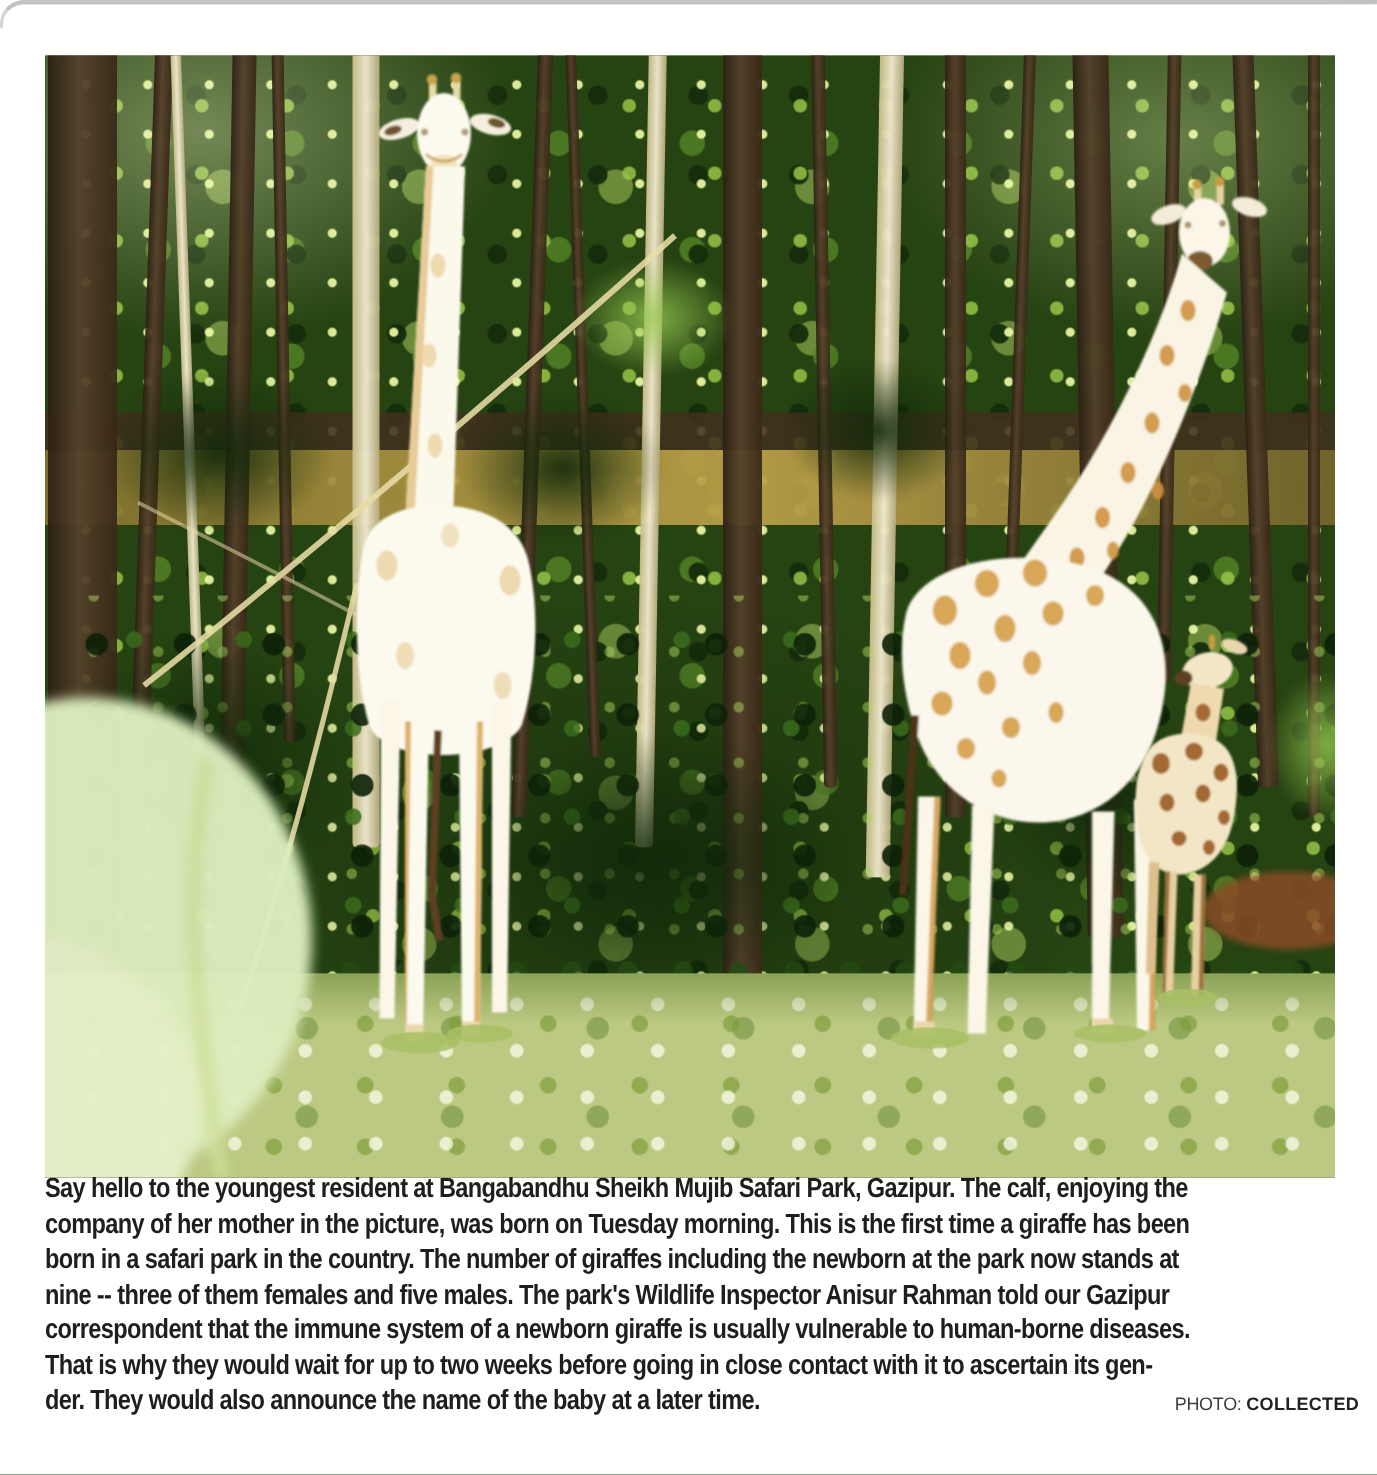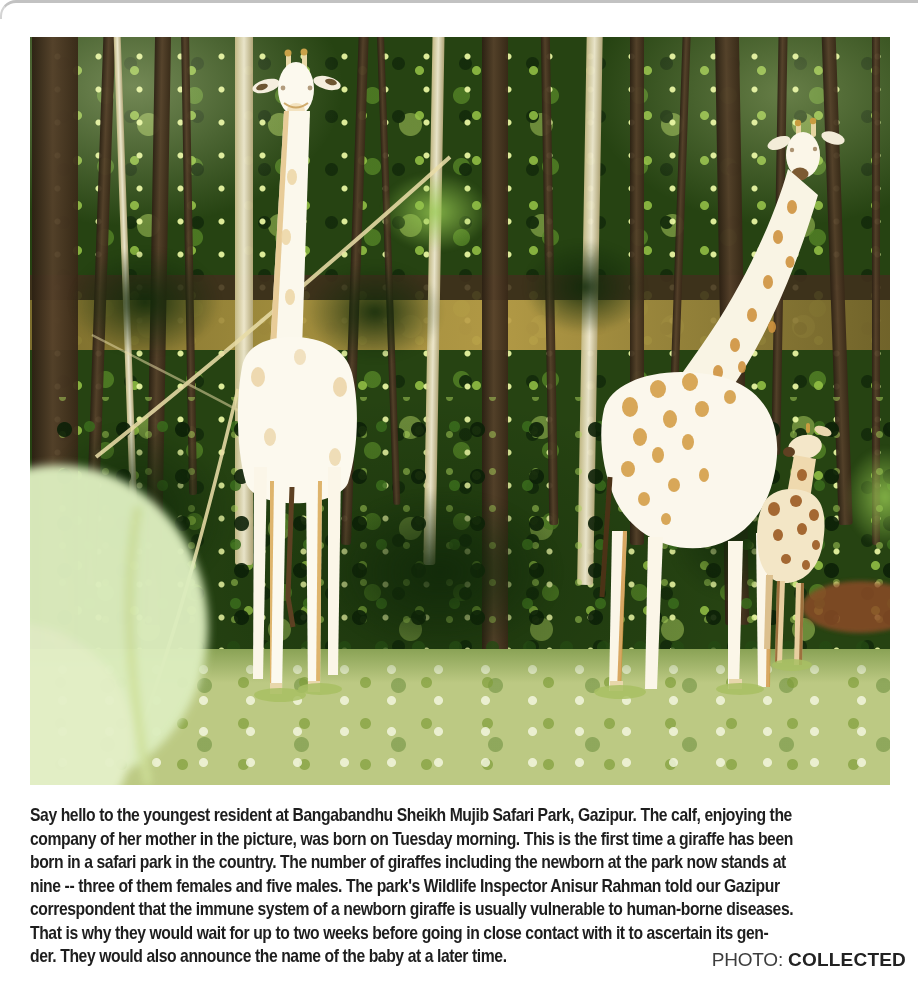--- a/index.html
+++ b/index.html
@@ -67,27 +67,27 @@
     background-position:0 0,9px 5px,0 13px,29px 7px;
   }
   .grass-fringe{
     position:absolute;left:0;top:601px;width:860px;height:22px;opacity:.9;
     background-image:radial-gradient(circle, rgba(36,74,18,.85) 0 6px, transparent 7px);
     background-size:37px 19px;
   }
   svg.scene{position:absolute;left:0;top:0;width:860px;height:748px;}
   
   .caption{
-    position:absolute;left:30px;top:803px;width:878px;height:170px;
+    position:absolute;left:30px;top:780px;width:878px;height:170px;
     color:#1e1e1e;font-weight:700;font-size:18.5px;line-height:23.5px;
     letter-spacing:-0.5px;
   }
   .caption .cline{white-space:nowrap;transform:scaleX(.85);transform-origin:0 50%;}
   .credit{
-    position:absolute;right:2px;top:145px;font-size:19px;letter-spacing:-0.2px;
+    position:absolute;right:2px;top:145px;font-size:12px;letter-spacing:-0.2px;
     font-weight:400;color:#3d3d3d;white-space:nowrap;
   }
   .credit b{font-weight:700;color:#222;letter-spacing:0.2px;}
 </style>
 </head>
 <body>
 
 <div class="top-edge"></div>
 
 <figure class="photo">

